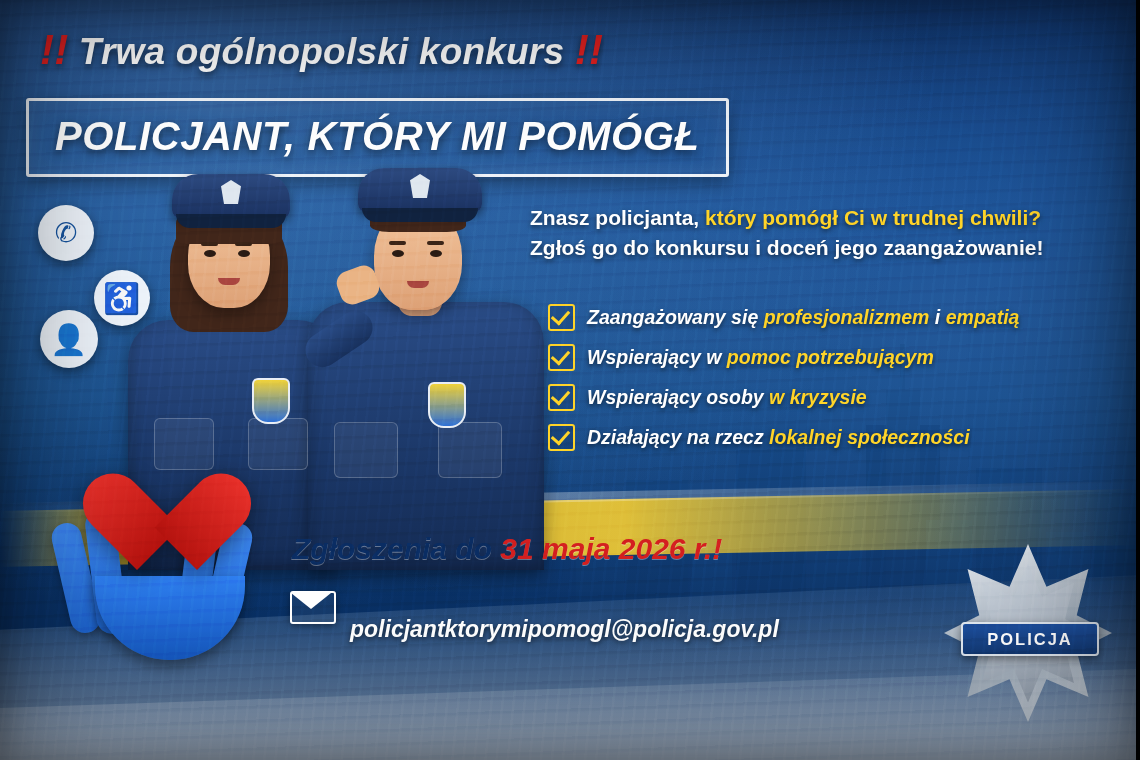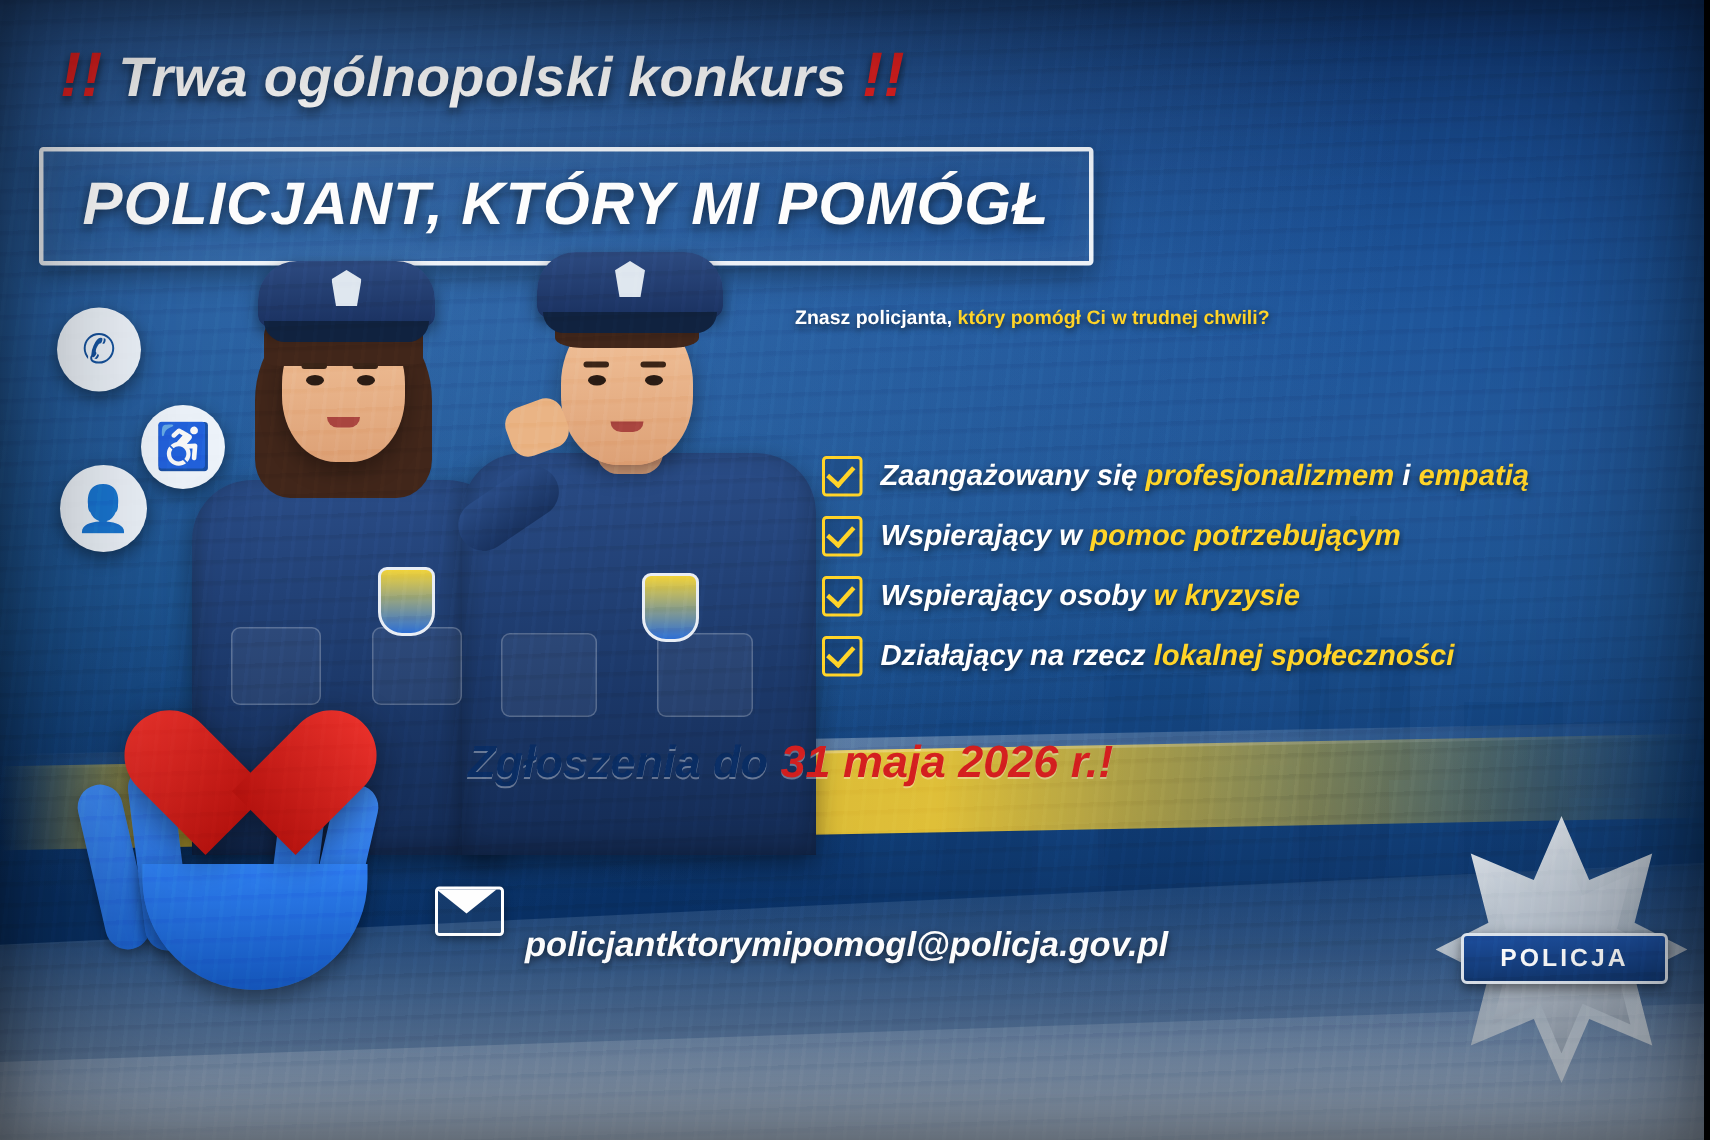--- a/index.html
+++ b/index.html
@@ -51,37 +51,37 @@
       text-shadow:0 3px 7px rgba(0,0,0,.6);white-space:nowrap;}
   .bang{color:#e02020;font-size:42px;font-weight:bold;text-shadow:0 3px 6px rgba(0,0,0,.6);}
 
   .titlebox{position:absolute;left:26px;top:98px;padding:13px 26px 15px 26px;
       border:3px solid rgba(255,255,255,.92);border-radius:3px;
       box-shadow:0 6px 18px rgba(0,0,0,.35), inset 0 0 26px rgba(255,255,255,.07);}
   .titlebox .t{font-size:40px;font-weight:bold;color:#fff;letter-spacing:.6px;
       font-style:italic;text-shadow:0 3px 8px rgba(0,0,0,.55);white-space:nowrap;}
 
   
-  .lead{position:absolute;left:530px;top:203px;width:585px;color:#fff;font-size:13px;
+  .lead{position:absolute;left:530px;top:203px;width:585px;color:#fff;font-size:21px;
       font-weight:bold;line-height:1.42;text-shadow:0 2px 5px rgba(0,0,0,.6);}
   .hl{color:#ffd428;}
 
   .checks{position:absolute;left:548px;top:304px;width:570px;}
   .check-row{display:flex;align-items:center;gap:12px;margin-bottom:13px;}
   .cbox{width:23px;height:23px;min-width:23px;border:2px solid #ffd428;border-radius:3px;
       position:relative;background:rgba(10,40,85,.25);}
   .cbox:after{content:"";position:absolute;left:5px;top:1px;width:8px;height:14px;
       border:solid #ffd428;border-width:0 3px 3px 0;transform:rotate(42deg);}
   .check-text{color:#fff;font-size:19.5px;font-weight:bold;text-shadow:0 2px 5px rgba(0,0,0,.6);
       white-space:nowrap;font-style:italic;}
 
   
-  .deadline{position:absolute;left:292px;top:492px;font-size:30px;font-weight:bold;
+  .deadline{position:absolute;left:292px;top:532px;font-size:30px;font-weight:bold;
       color:#0a2d63;font-style:italic;white-space:nowrap;
-      text-shadow:0 1px 0 rgba(255,255,255,.35);margin-left:20px;}
+      text-shadow:0 1px 0 rgba(255,255,255,.35);}
   .deadline .red{color:#d41f1f;}
 
   
   .mailrow{position:absolute;left:290px;top:572px;display:flex;align-items:center;gap:14px;}
   .env{width:42px;height:29px;border:2.5px solid #fff;border-radius:3px;position:relative;
       background:rgba(255,255,255,.05);box-shadow:0 2px 6px rgba(0,0,0,.4);}
   .env:before{content:"";position:absolute;left:-1px;top:0;width:0;height:0;
       border-left:20px solid transparent;border-right:20px solid transparent;border-top:16px solid #fff;}
   .mail{color:#fff;font-size:23px;font-weight:bold;font-style:italic;
       text-shadow:0 2px 5px rgba(0,0,0,.6);margin-top:44px;}
@@ -133,21 +133,21 @@
   .brow{position:absolute;width:17px;height:4px;border-radius:3px;background:#3a2417;}
   .mouth{position:absolute;width:22px;height:7px;border-radius:0 0 12px 12px;background:#a9453f;}
   .pocket{position:absolute;border-radius:6px;background:rgba(255,255,255,.06);
       border:1.5px solid rgba(255,255,255,.22);}
   .shoulderbadge{position:absolute;width:34px;height:42px;border-radius:6px 6px 16px 16px;
       background:linear-gradient(180deg,#f0d23a,#2e6fd4);border:2px solid #e9eef5;}
   .arm{position:absolute;background:linear-gradient(180deg,#2a4c86,#18315e);border-radius:28px;}
   .hand{position:absolute;width:40px;height:34px;border-radius:12px;background:#eab485;}
 
   
-  .emblem{position:absolute;right:11px;bottom:38px;width:168px;height:178px;}
+  .emblem{position:absolute;right:24px;bottom:38px;width:168px;height:178px;}
   .star{position:absolute;inset:0;background:linear-gradient(160deg,#e9edf2,#9aa7b5 55%,#cfd7e0);
      clip-path:polygon(50% 0%,61% 24%,86% 14%,79% 40%,100% 50%,79% 60%,86% 86%,61% 76%,50% 100%,39% 76%,14% 86%,21% 60%,0% 50%,21% 40%,14% 14%,39% 24%);
      filter:drop-shadow(0 5px 12px rgba(0,0,0,.5));}
   .starIn{position:absolute;left:12%;top:11%;width:76%;height:78%;
      background:linear-gradient(160deg,#cfd7e0,#8d99a8);
      clip-path:polygon(50% 0%,61% 24%,86% 14%,79% 40%,100% 50%,79% 60%,86% 86%,61% 76%,50% 100%,39% 76%,14% 86%,21% 60%,0% 50%,21% 40%,14% 14%,39% 24%);}
   .plate{position:absolute;left:17px;top:78px;width:134px;height:30px;border-radius:4px;
      background:linear-gradient(180deg,#1d4f9e,#123872);border:2px solid #dfe6ee;
      display:flex;align-items:center;justify-content:center;box-shadow:0 3px 8px rgba(0,0,0,.45);}
   .plate span{color:#fff;font-size:16.5px;font-weight:bold;letter-spacing:2px;}
@@ -229,20 +229,21 @@
     <div class="capbadge" style="left:290px;top:24px;"></div>
     <div class="arm" style="left:182px;top:172px;width:74px;height:34px;transform:rotate(-34deg);"></div>
     <div class="hand" style="left:218px;top:118px;transform:rotate(-20deg);"></div>
     <div class="pocket" style="left:214px;top:272px;width:62px;height:54px;"></div>
     <div class="pocket" style="left:318px;top:272px;width:62px;height:54px;"></div>
     <div class="shoulderbadge" style="left:308px;top:232px;"></div>
   </div>
 
   <div class="lead">
     <span>Znasz policjanta, </span><span class="hl">który pomógł Ci w trudnej chwili?</span><br>
+    <span>Zgłoś go do konkursu i doceń jego zaangażowanie!</span>
   </div>
 
   <div class="checks">
     <div class="check-row">
       <div class="cbox"></div>
       <div class="check-text">
         <span>Zaangażowany się </span><span class="hl">profesjonalizmem</span><span> i </span><span class="hl">empatią</span>
       </div>
     </div>
     <div class="check-row">

